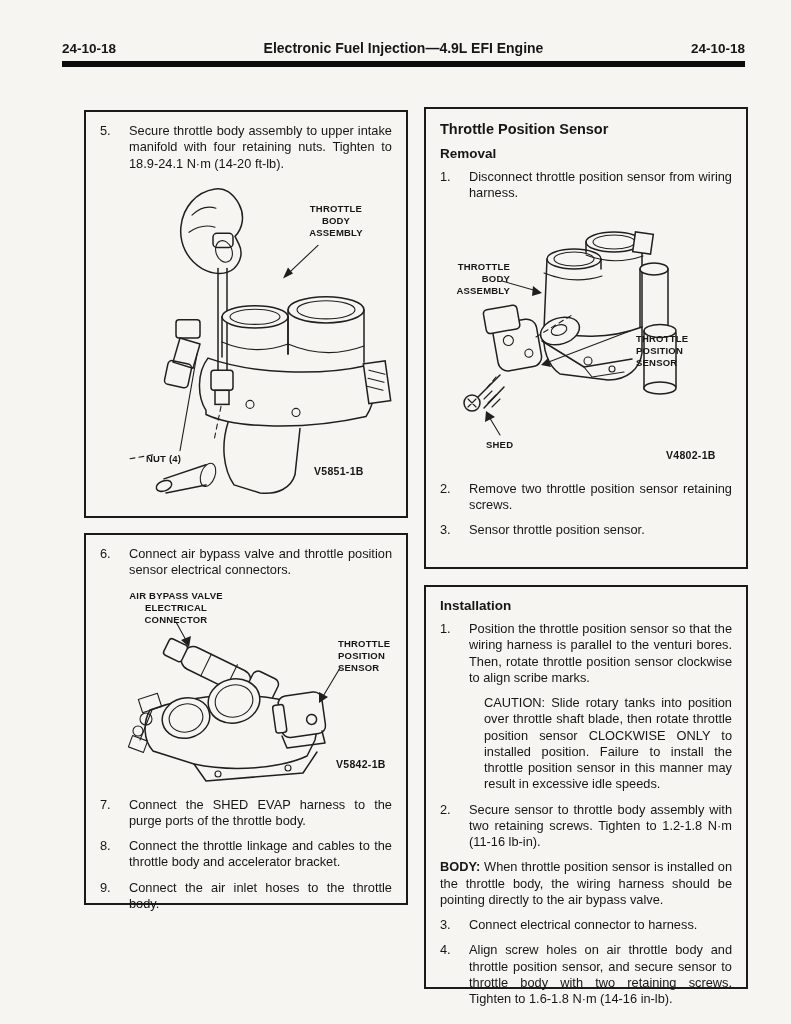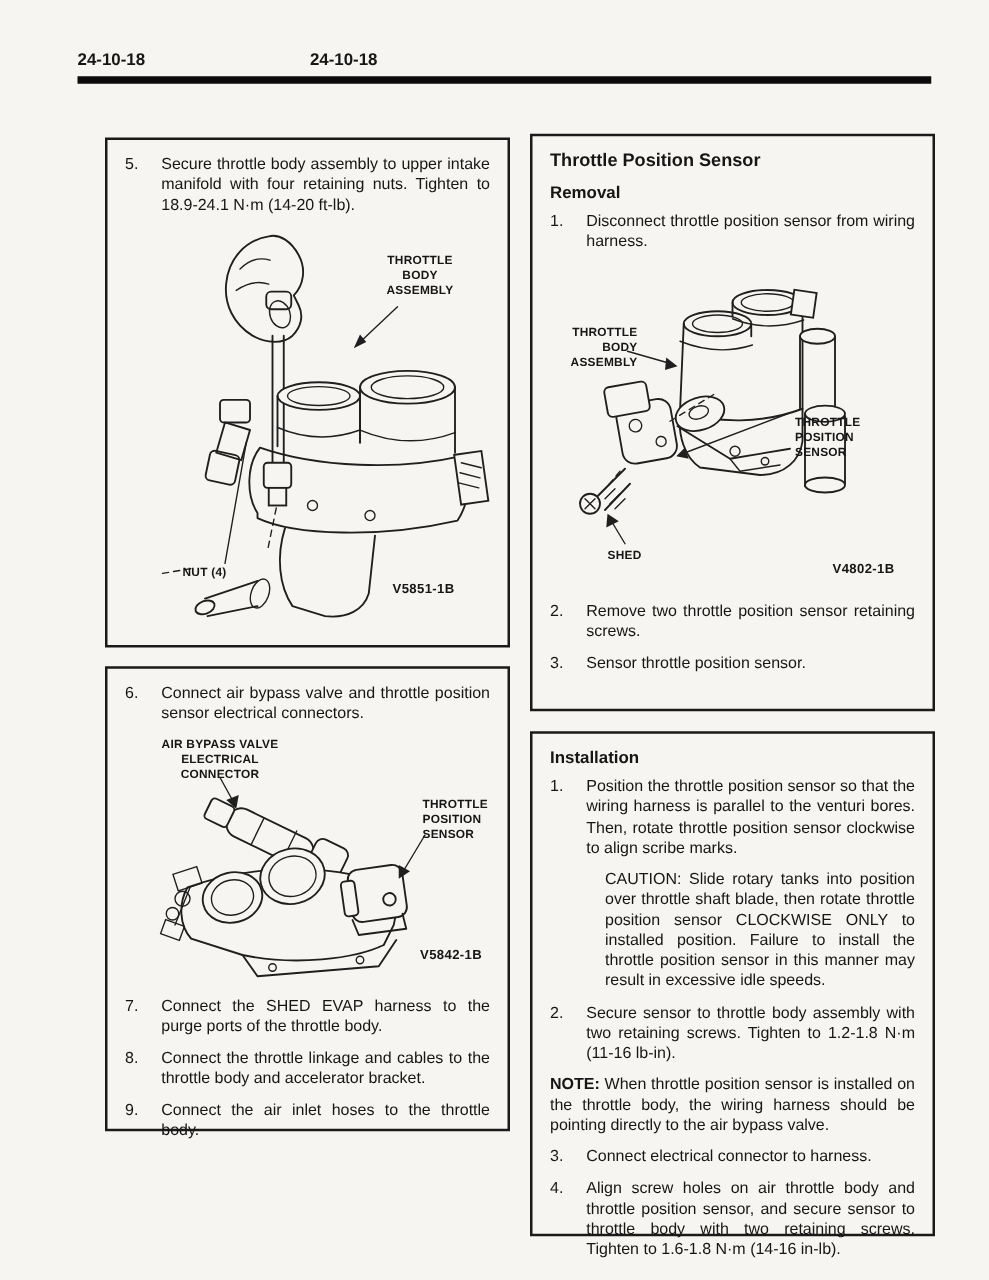--- a/index.html
+++ b/index.html
@@ -59,20 +59,21 @@
   svg .dash{stroke-dasharray:5,4;}
   svg .fw{fill:#f6f5f1;stroke:#1f1f1f;stroke-width:1.5;}
 </style>
 </head>
 <body>
 
 <div class="page">
 
   <div class="hdr">
     <span class="h-left">24-10-18</span>
+    <span class="h-center">Electronic Fuel Injection—4.9L EFI Engine</span>
     <span class="h-right">24-10-18</span>
   </div>
   <div class="hdr-rule"></div>
 
 
   <div class="tbox box1L">
     <div class="step">
       <span class="n">5.</span>
       <span class="t">Secure throttle body assembly to upper intake manifold with four retaining nuts. Tighten to 18.9-24.1 N·m (14-20 ft-lb).</span>
     </div>
@@ -282,21 +283,21 @@
       <span class="t">Position the throttle position sensor so that the wiring harness is parallel to the venturi bores. Then, rotate throttle position sensor clockwise to align scribe marks.</span>
     </div>
 
     <div class="para caution">CAUTION: Slide rotary tanks into position over throttle shaft blade, then rotate throttle position sensor CLOCKWISE ONLY to installed position. Failure to install the throttle position sensor in this manner may result in excessive idle speeds.</div>
 
     <div class="step">
       <span class="n">2.</span>
       <span class="t">Secure sensor to throttle body assembly with two retaining screws. Tighten to 1.2-1.8 N·m (11-16 lb-in).</span>
     </div>
 
-    <div class="para"><span class="bold">NOTE:</span> <span>When throttle position sensor is installed on the throttle body, the wiring harness should be pointing directly to the air bypass valve.</span></div>
+    <div class="para"><span class="bold">BODY:</span> <span>When throttle position sensor is installed on the throttle body, the wiring harness should be pointing directly to the air bypass valve.</span></div>
 
     <div class="step">
       <span class="n">3.</span>
       <span class="t">Connect electrical connector to harness.</span>
     </div>
     <div class="step">
       <span class="n">4.</span>
       <span class="t">Align screw holes on air throttle body and throttle position sensor, and secure sensor to throttle body with two retaining screws. Tighten to 1.6-1.8 N·m (14-16 in-lb).</span>
     </div>
   </div>

